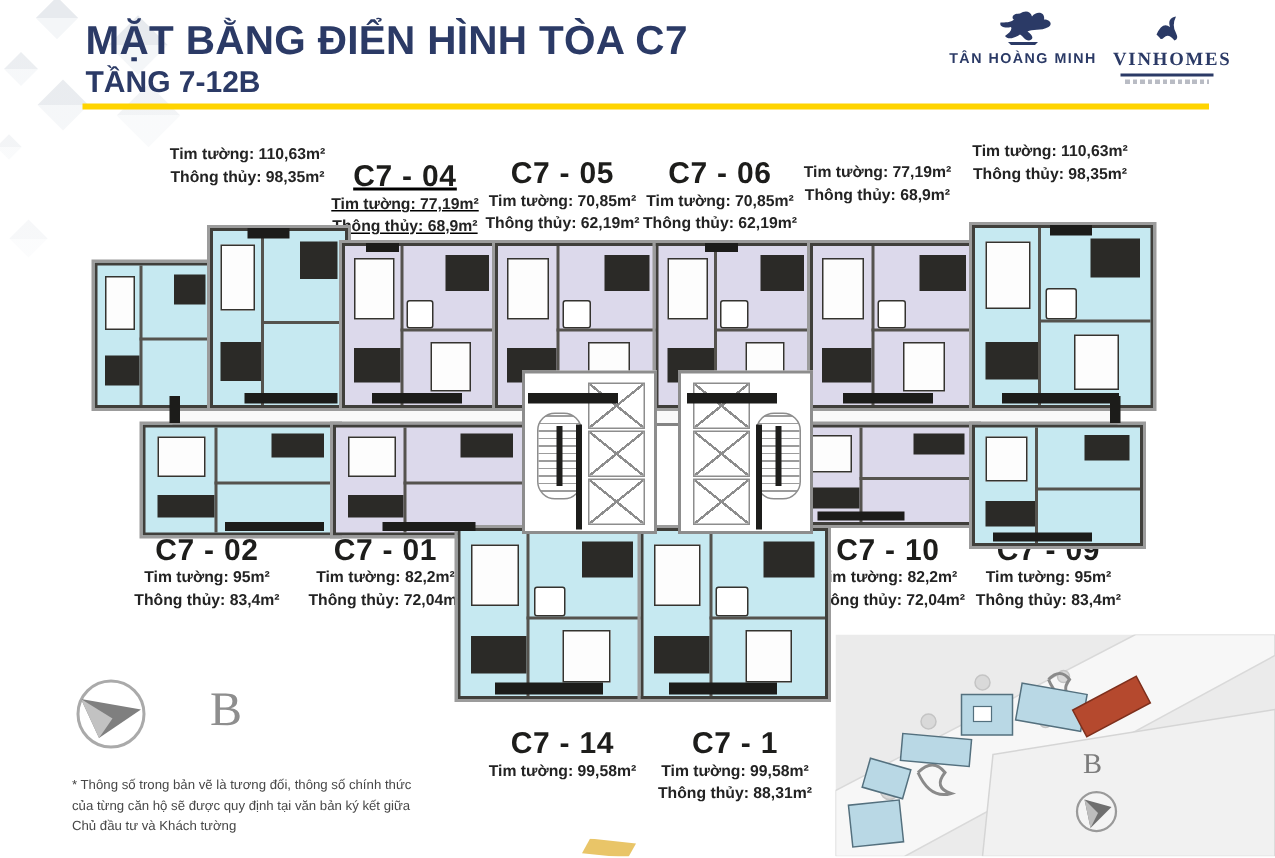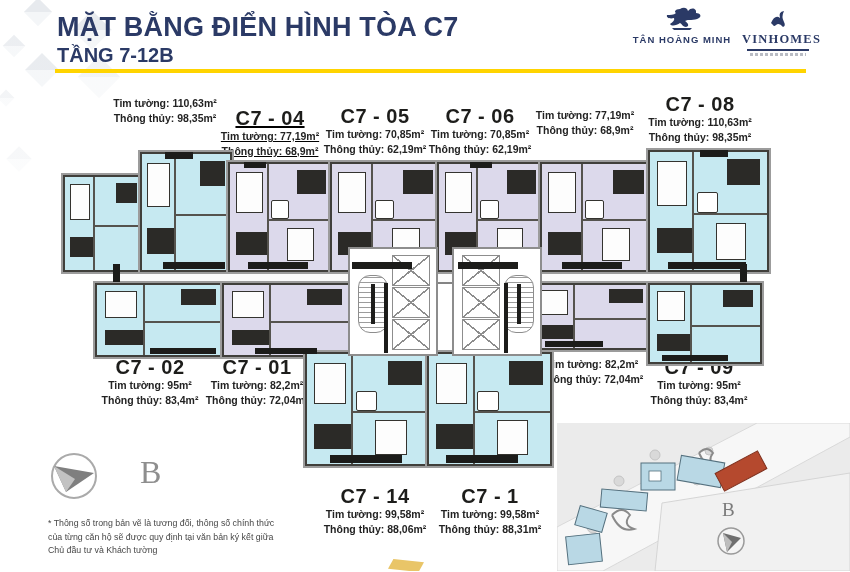--- a/index.html
+++ b/index.html
@@ -109,47 +109,46 @@
     <div class="ulab" style="left:410px;top:106px;">
       <div class="uid">C7 - 06</div>
       <div class="ua">Tim tường: 70,85m²</div>
       <div class="ua">Thông thủy: 62,19m²</div>
     </div>
     <div class="ulab" style="left:515px;top:108px;">
       <div class="ua">Tim tường: 77,19m²</div>
       <div class="ua">Thông thủy: 68,9m²</div>
     </div>
     <div class="ulab" style="left:630px;top:94px;">
-      <div class="uid">C7 - 08</div>
       <div class="ua">Tim tường: 110,63m²</div>
       <div class="ua">Thông thủy: 98,35m²</div>
     </div>
-    <div class="ulab" style="left:80px;top:357px;">
+    <div class="ulab" style="left:68px;top:357px;">
       <div class="uid">C7 - 02</div>
       <div class="ua">Tim tường: 95m²</div>
       <div class="ua">Thông thủy: 83,4m²</div>
     </div>
     <div class="ulab" style="left:187px;top:357px;">
       <div class="uid">C7 - 01</div>
       <div class="ua">Tim tường: 82,2m²</div>
       <div class="ua">Thông thủy: 72,04m²</div>
     </div>
     <div class="ulab" style="left:522px;top:357px;">
+      <div class="uid">C7 - 10</div>
       <div class="ua">Tim tường: 82,2m²</div>
       <div class="ua">Thông thủy: 72,04m²</div>
     </div>
     <div class="ulab" style="left:629px;top:357px;">
       <div class="uid">C7 - 09</div>
       <div class="ua">Tim tường: 95m²</div>
       <div class="ua">Thông thủy: 83,4m²</div>
     </div>
     <div class="ulab" style="left:305px;top:486px;">
       <div class="uid">C7 - 14</div>
       <div class="ua">Tim tường: 99,58m²</div>
-      <div class="ua">Thông thủy: 88,06m²</div>
     </div>
     <div class="ulab" style="left:420px;top:486px;">
       <div class="uid">C7 - 1</div>
       <div class="ua">Tim tường: 99,58m²</div>
       <div class="ua">Thông thủy: 88,31m²</div>
     </div>
   <div class="apt cyan" style="left: 63px; top: 175px; width: 77px; height: 93px; position: absolute;">
         <div class="f-bed" style="position: absolute; left: 4.62px; top: 7.44px; width: 18.48px; height: 33.48px;"></div>
         <div class="f-dark" style="position: absolute; left: 50.82px; top: 5.58px; width: 21.56px; height: 20.46px;"></div>
         <div class="f-dark" style="position: absolute; left: 4.62px; top: 59.52px; width: 23.1px; height: 20.46px;"></div>

